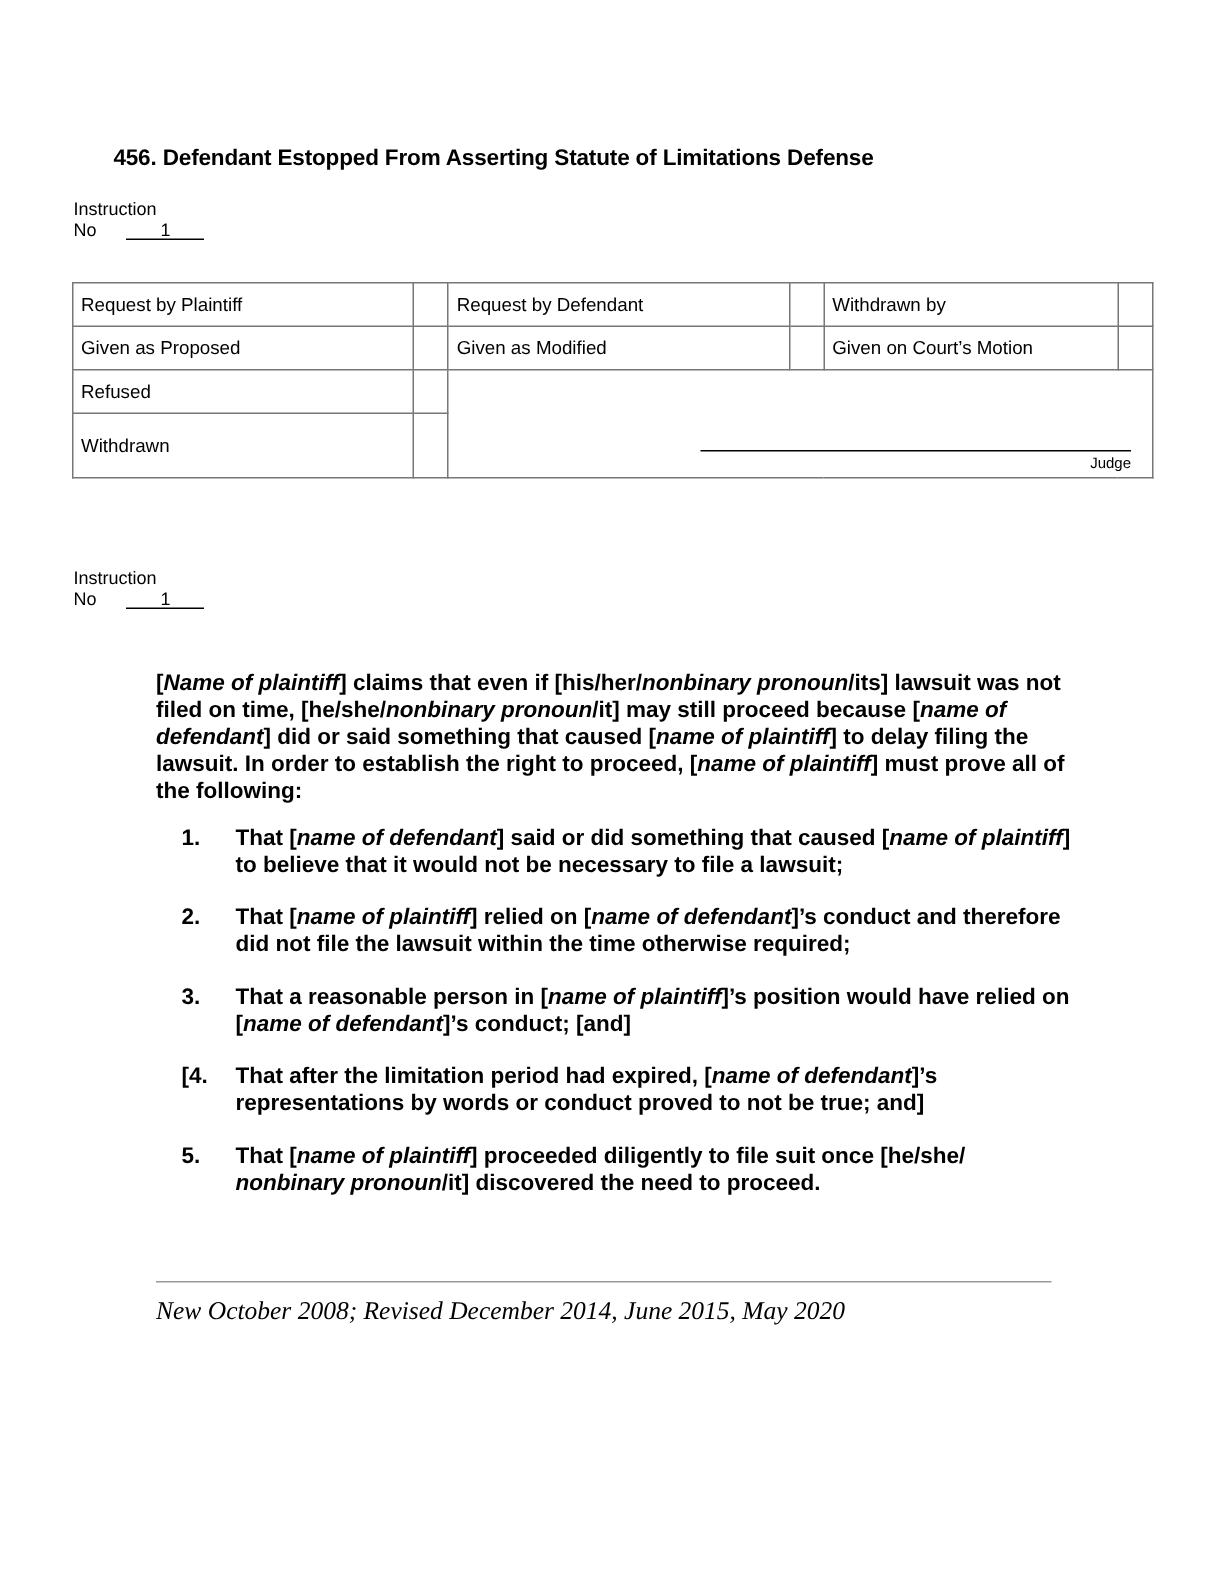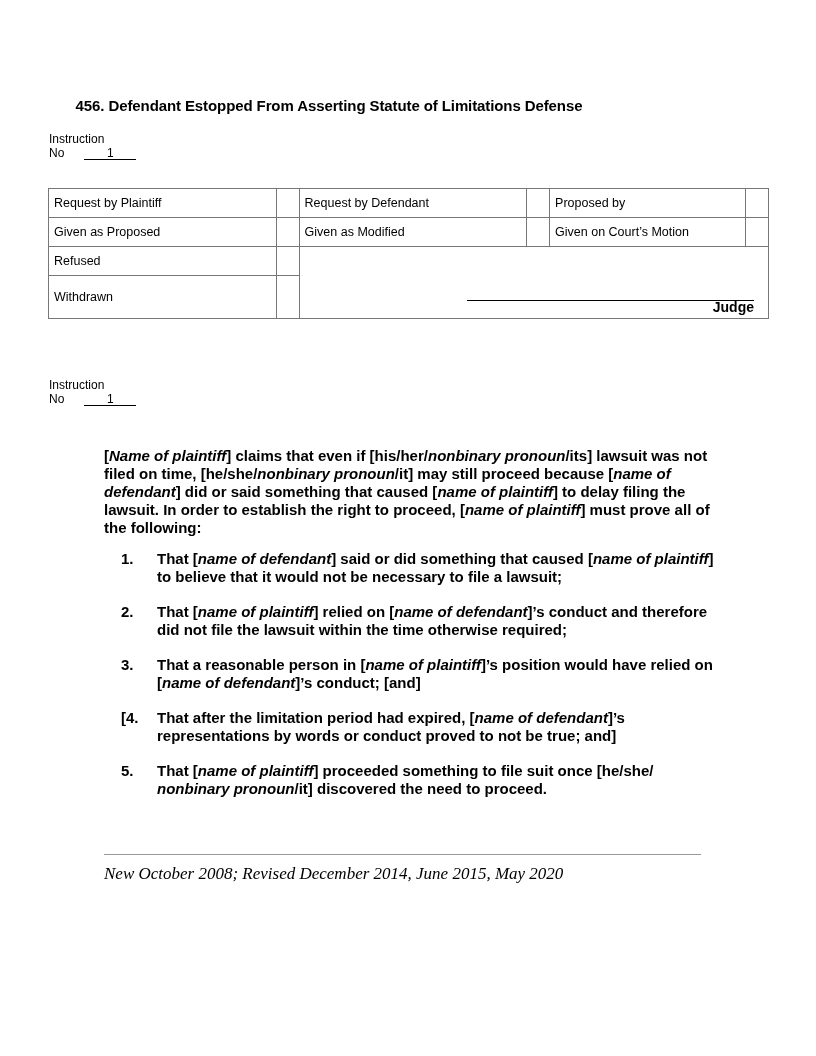--- a/index.html
+++ b/index.html
@@ -7,21 +7,21 @@
     .title { position: absolute; left: 0; width: 658px; top: 97px; text-align: center; font-weight: bold; font-size: 15px; letter-spacing: -0.1px; }
     .instr { position: absolute; left: 49px; font-size: 12px; line-height: 14px; }
     .instr .no-line { display: inline-block; width: 52px; border-bottom: 1px solid #000; text-align: center; margin-left: 20px; line-height: 12px; }
     table.req { position: absolute; left: 48px; top: 188px; width: 721px; border-collapse: collapse; font-size: 12.5px; }
     table.req td { border: 1px solid #777; height: 28px; padding: 0 5px; vertical-align: middle; }
     table.req td.box { width: 24px; padding: 0; }
     table.req td.lbl { width: 230px; }
     table.req td.lbl2 { width: 196px; }
     .judge-cell { position: relative; }
     .judge-line { position: absolute; right: 14px; bottom: 17px; width: 287px; border-top: 1px solid #000; }
-    .judge-label { position: absolute; right: 14px; bottom: 3px; font-size: 14px; font-weight: bold; }
+    .judge-label { position: absolute; right: 14px; bottom: 3px; font-size: 10px; }
     .body { position: absolute; left: 104px; width: 610px; font-size: 15px; font-weight: bold; line-height: 18px; }
     .body i { font-weight: bold; }
     .para { margin: 0; }
     .items { margin: 13px 0 0 0; padding: 0; list-style: none; }
     .items li { position: relative; padding-left: 53px; margin-bottom: 17px; }
     .items li .num { position: absolute; left: 17px; top: 0; }
     .closing { margin: -3px 0 0 0; }
     .rule { position: absolute; left: 104px; top: 854px; width: 597px; border-top: 1px solid #999; }
     .history { position: absolute; left: 104px; top: 864px; font-family: "Liberation Serif", serif; font-style: italic; font-size: 17px; }
   </style>
@@ -35,21 +35,21 @@
   <div><span>No</span><span class="no-line">1</span></div>
 </div>
 
 <table class="req">
   <tbody>
       <tr>
     <td class="lbl">Request by Plaintiff</td>
     <td class="box"></td>
     <td class="lbl">Request by Defendant</td>
     <td class="box"></td>
-    <td class="lbl2">Proposed by</td>
+    <td class="lbl2">Withdrawn by</td>
     <td class="box"></td>
   </tr>
   <tr>
     <td>Given as Proposed</td>
     <td class="box"></td>
     <td>Given as Modified</td>
     <td class="box"></td>
     <td>Given on Court’s Motion</td>
     <td class="box"></td>
   </tr>
@@ -73,18 +73,18 @@
   <div><span>No</span><span class="no-line">1</span></div>
 </div>
 
 <div class="body" style="top:427px;margin-top:20px;">
   <p class="para" id="intro"><span>[</span><i>Name of plaintiff</i><span>] claims that even if [his/her/</span><i>nonbinary pronoun</i><span>/its] lawsuit was not filed on time, [he/she/</span><i>nonbinary pronoun</i><span>/it] may still proceed because [</span><i>name of defendant</i><span>] did or said something that caused [</span><i>name of plaintiff</i><span>] to delay filing the lawsuit. In order to establish the right to proceed, [</span><i>name of plaintiff</i><span>] must prove all of the following:</span></p>
   <ul class="items" id="items">
       <li><span class="num">1.</span><span>That [</span><i>name of defendant</i><span>] said or did something that caused [</span><i>name of plaintiff</i><span>] to believe that it would not be necessary to file a lawsuit;</span></li>
       <li><span class="num">2.</span><span>That [</span><i>name of plaintiff</i><span>] relied on [</span><i>name of defendant</i><span>]’s conduct and therefore did not file the lawsuit within the time otherwise required;</span></li>
       <li><span class="num">3.</span><span>That a reasonable person in [</span><i>name of plaintiff</i><span>]’s position would have relied on [</span><i>name of defendant</i><span>]’s conduct; [and]</span></li>
       <li><span class="num">[4.</span><span>That after the limitation period had expired, [</span><i>name of defendant</i><span>]’s representations by words or conduct proved to not be true; and]</span></li>
-      <li><span class="num">5.</span><span>That [</span><i>name of plaintiff</i><span>] proceeded something to file suit once [he/she/ </span><i>nonbinary pronoun</i><span>/it] discovered the need to proceed.</span></li>
+      <li><span class="num">5.</span><span>That [</span><i>name of plaintiff</i><span>] proceeded diligently to file suit once [he/she/ </span><i>nonbinary pronoun</i><span>/it] discovered the need to proceed.</span></li>
     </ul>
 </div>
 
 <div class="rule"></div>
 <div class="history">New October 2008; Revised December 2014, June 2015, May 2020</div>
 
 </body></html>

